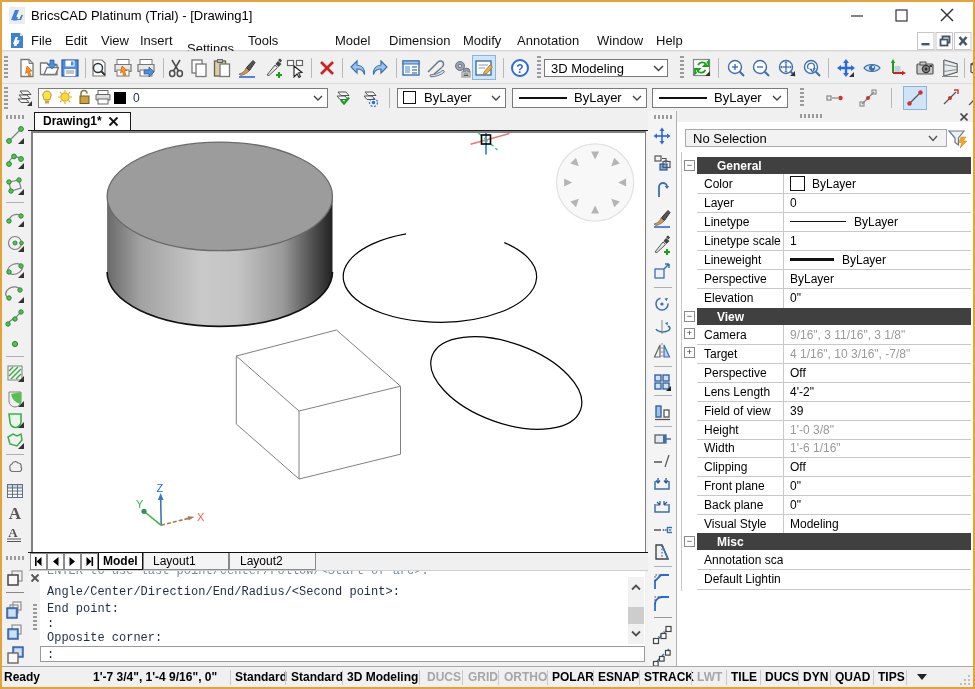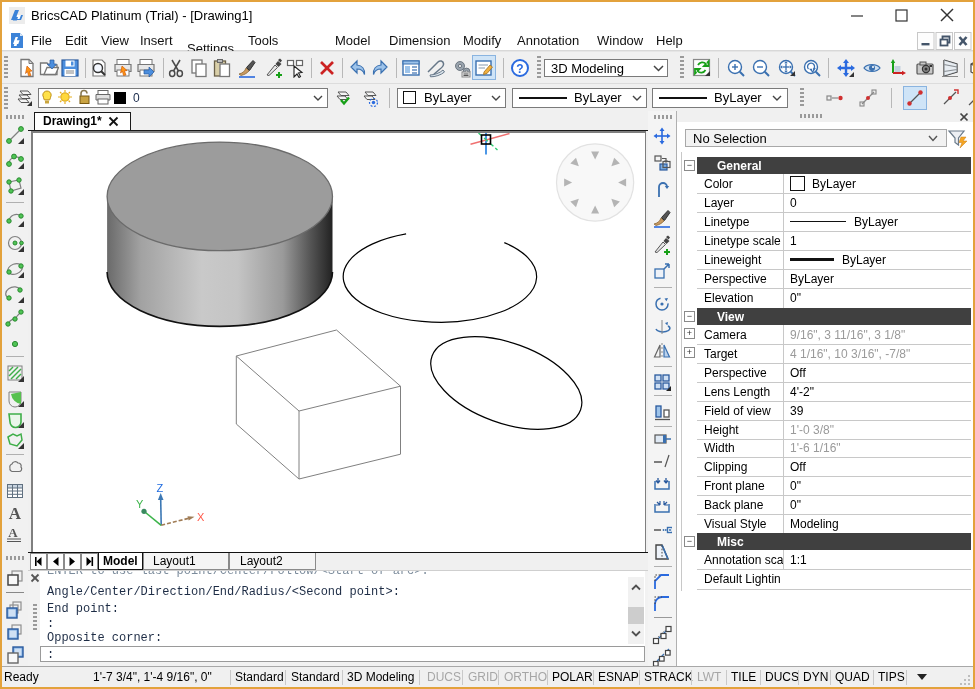--- a/index.html
+++ b/index.html
@@ -883,30 +883,29 @@
         <div class="pval">0"</div>
       </div>
     <div class="prow" style="top:514px;height:19px;">
         <div class="plabel">Visual Style</div>
         <div class="pval">Modeling</div>
       </div>
     <div class="phdr" style="top:533px;height:17px;">Misc</div>
     <div class="pbox" style="top:536px;">−</div>
     <div class="prow" style="top:550px;height:19px;">
         <div class="plabel">Annotation sca</div>
-        <div class="pval">1:1</div>
       </div>
     <div class="prow" style="top:569px;height:20px;">
         <div class="plabel">Default Lightin</div>
       </div>
   </div>
 
   <div id="statusbar">
     <div class="abs" style="left:0;top:666px;width:975px;height:21px;background:#f0f0f0;border-top:1px solid #a8a8a8;box-sizing:border-box;"></div>
-    <div class="abs" style="left:0;top:667px;width:975px;height:20px;">
+    <div class="abs" style="left:0;top:667px;width:975px;height:20px;font-weight:bold;">
       <div class="st" style="left:4px;">Ready</div>
       <div class="st" style="left:93px;">1'-7 3/4", 1'-4 9/16", 0"</div>
       <div class="ssep" style="left:230px;"></div>
       <div class="st" style="left:235px;">Standard</div>
       <div class="ssep" style="left:285px;"></div>
       <div class="st" style="left:291px;">Standard</div>
       <div class="ssep" style="left:342px;"></div>
       <div class="st" style="left:347px;">3D Modeling</div>
       <div class="ssep" style="left:419px;"></div>
       <div class="st off" style="left:427px;">DUCS</div>

